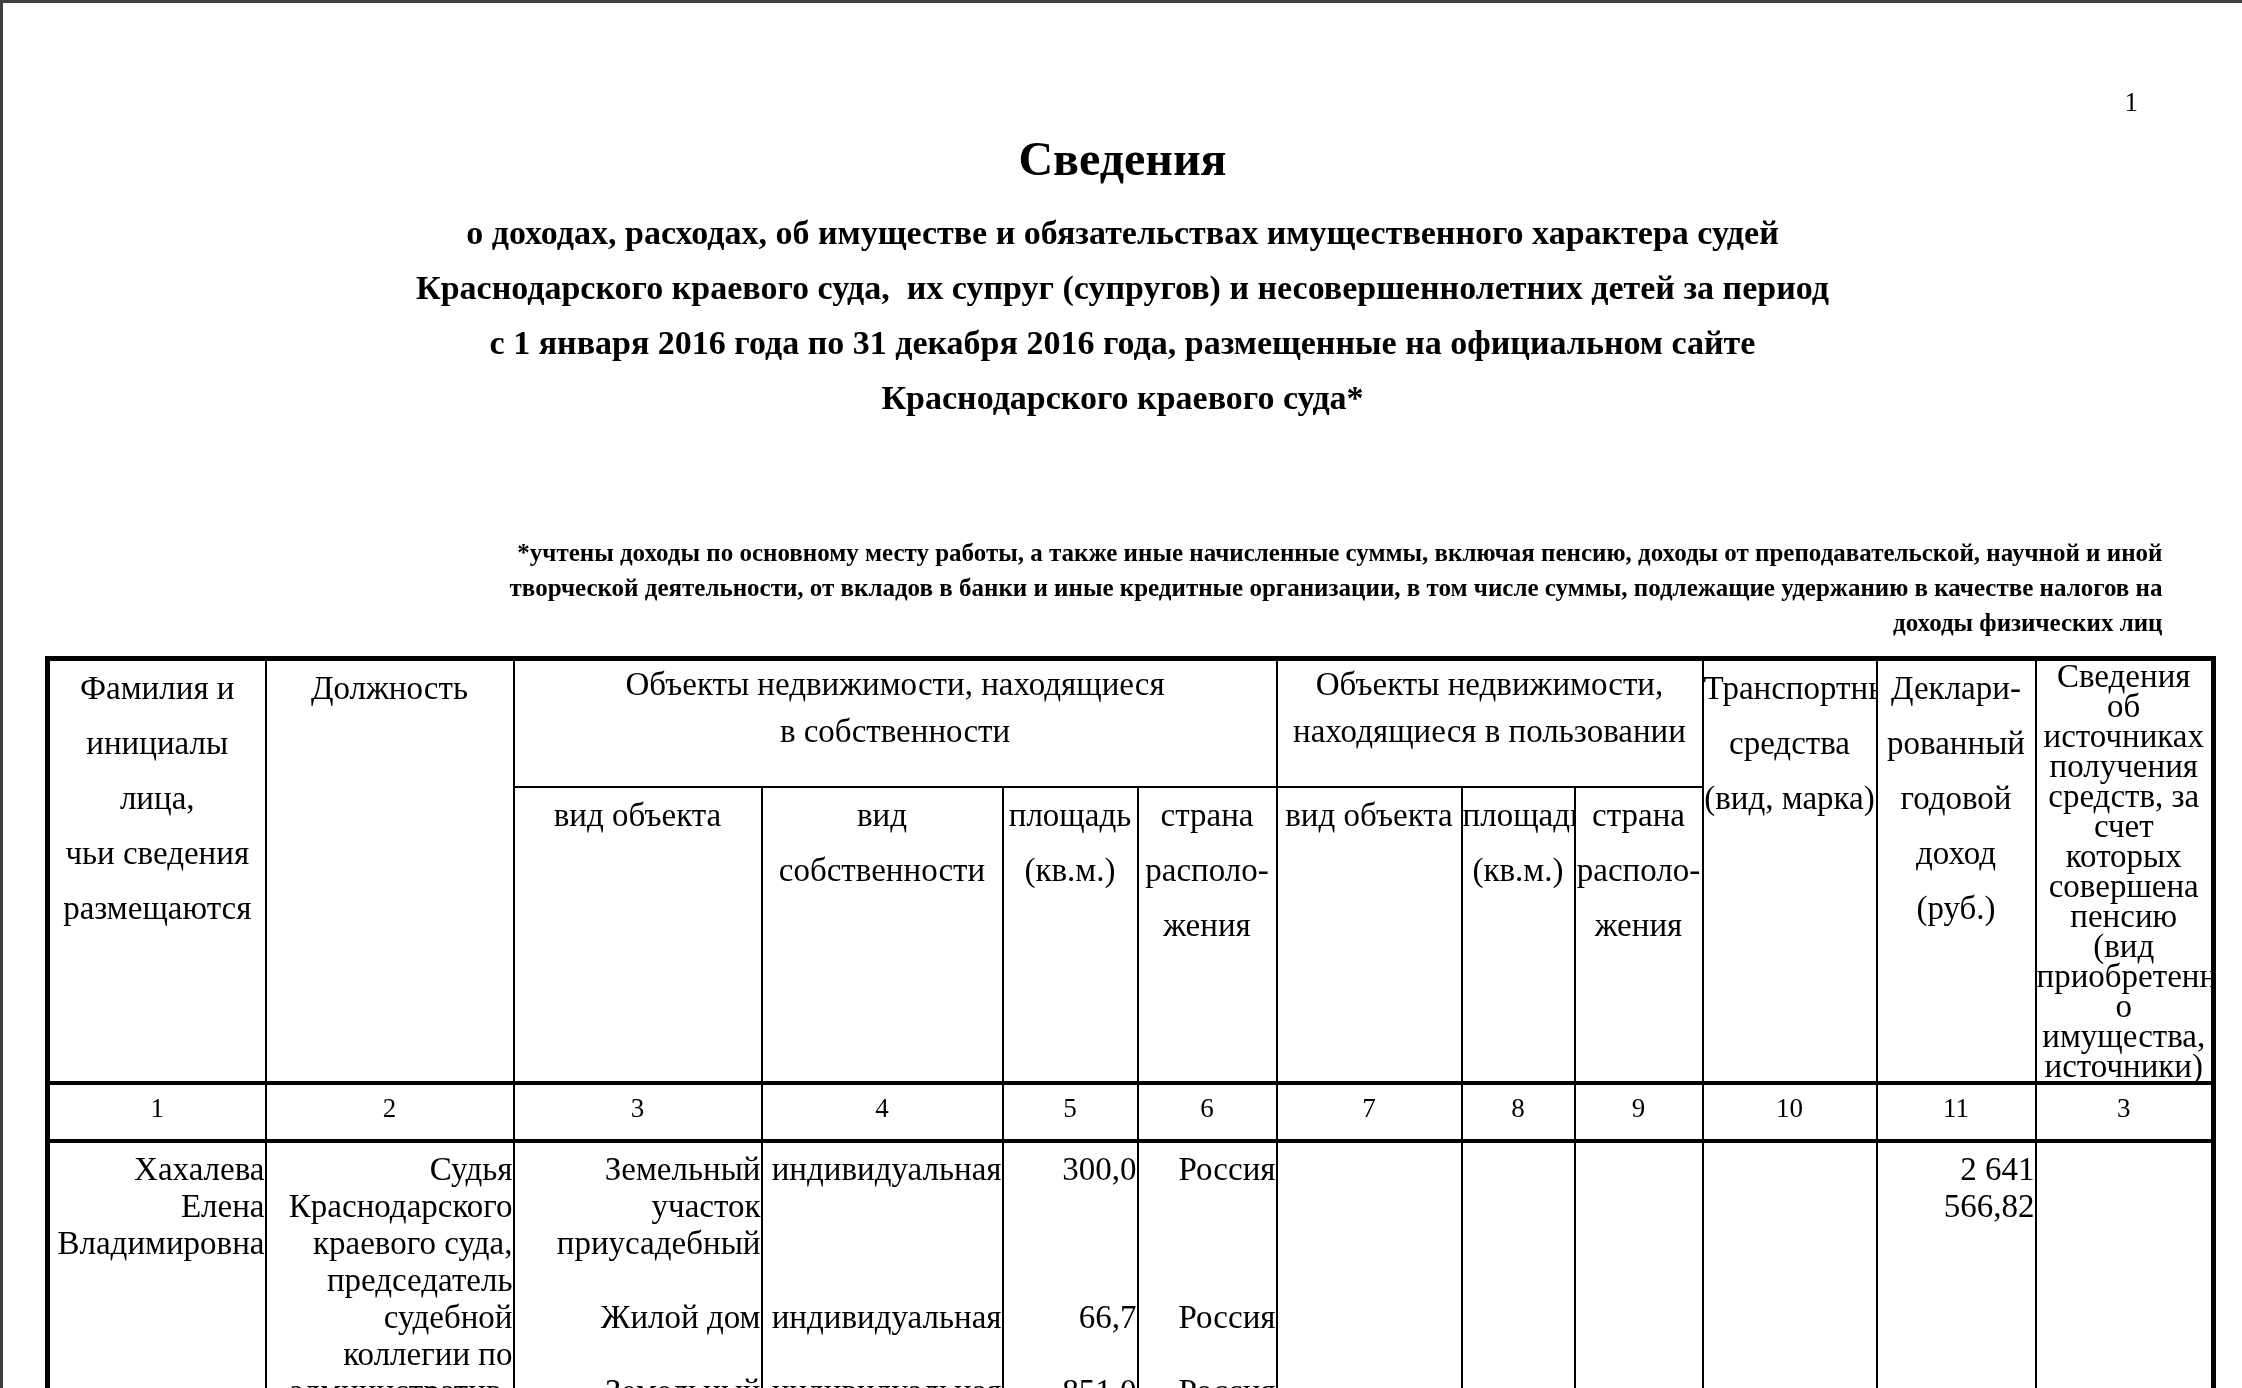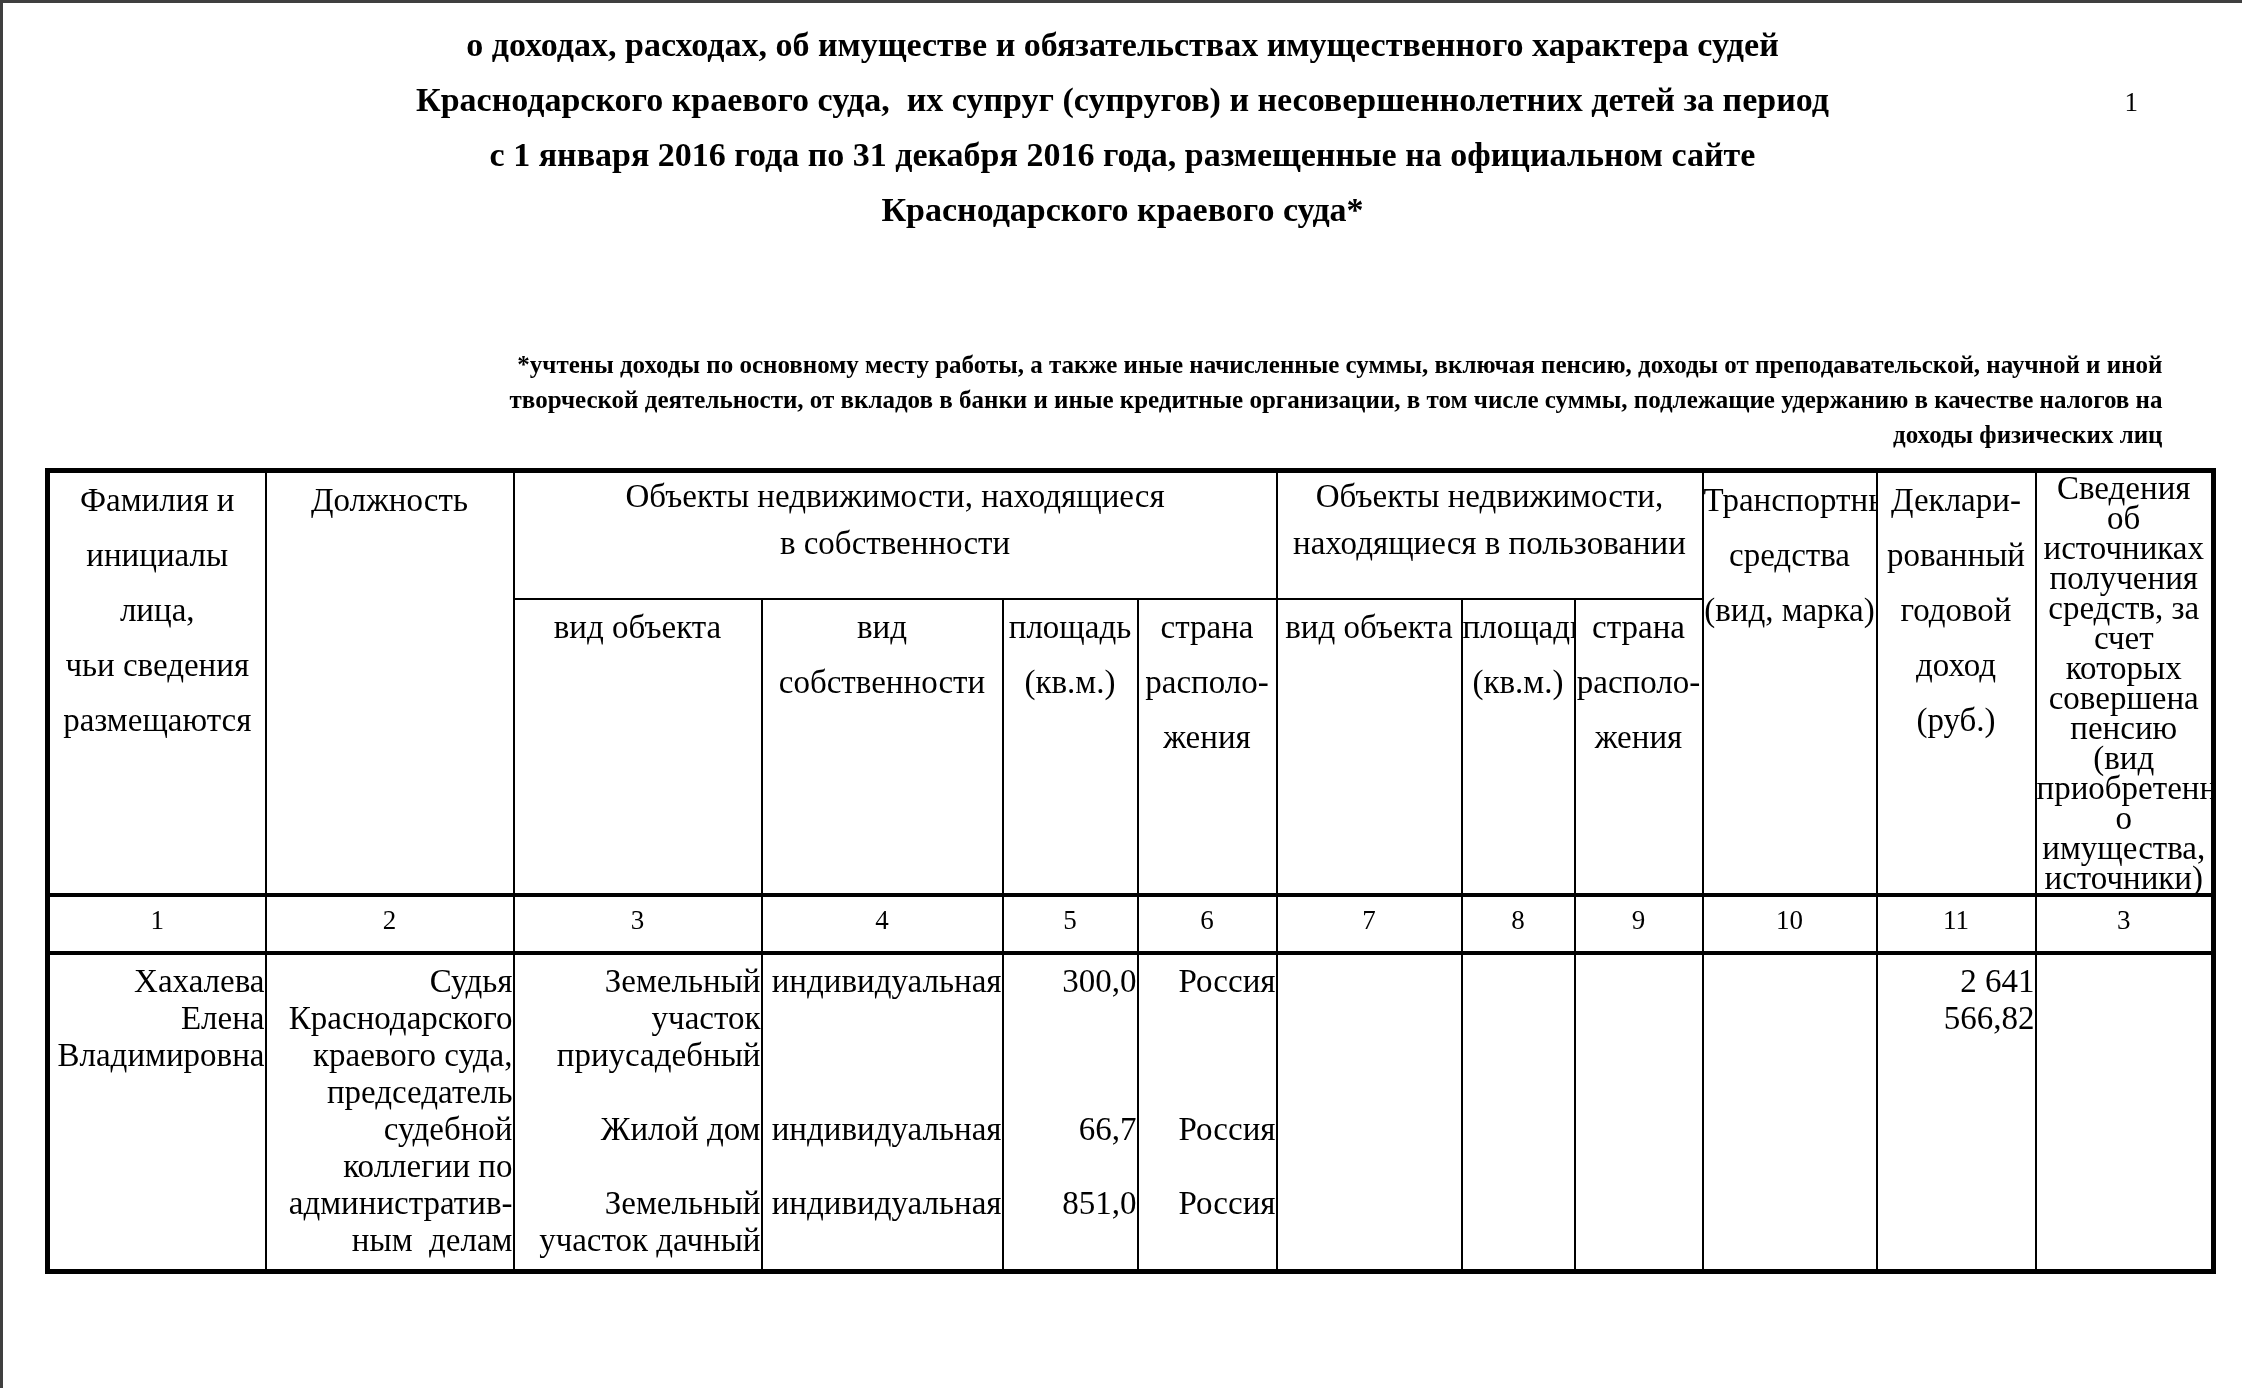--- a/index.html
+++ b/index.html
@@ -100,20 +100,21 @@
   td.cell-left   { text-align: left; padding-left: 6px; padding-right: 4px; }
   td.cell-center { text-align: center; }
 </style>
 </head>
 <body>
 
 <div class="page">
 
   <div class="page-number">1</div>
 
+  <h1 class="doc-title">Сведения</h1>
 
   <div class="doc-subtitle pre">о доходах, расходах, об имуществе и обязательствах имущественного характера судей
 Краснодарского краевого суда,&nbsp; их супруг (супругов) и несовершеннолетних детей за период
 с 1 января 2016 года по 31 декабря 2016 года, размещенные на официальном сайте
 Краснодарского краевого суда*</div>
 
   <div class="footnote pre">*учтены доходы по основному месту работы, а также иные начисленные суммы, включая пенсию, доходы от преподавательской, научной и иной
 творческой деятельности, от вкладов в банки и иные кредитные организации, в том числе суммы, подлежащие удержанию в качестве налогов на
 доходы физических лиц</div>
 

